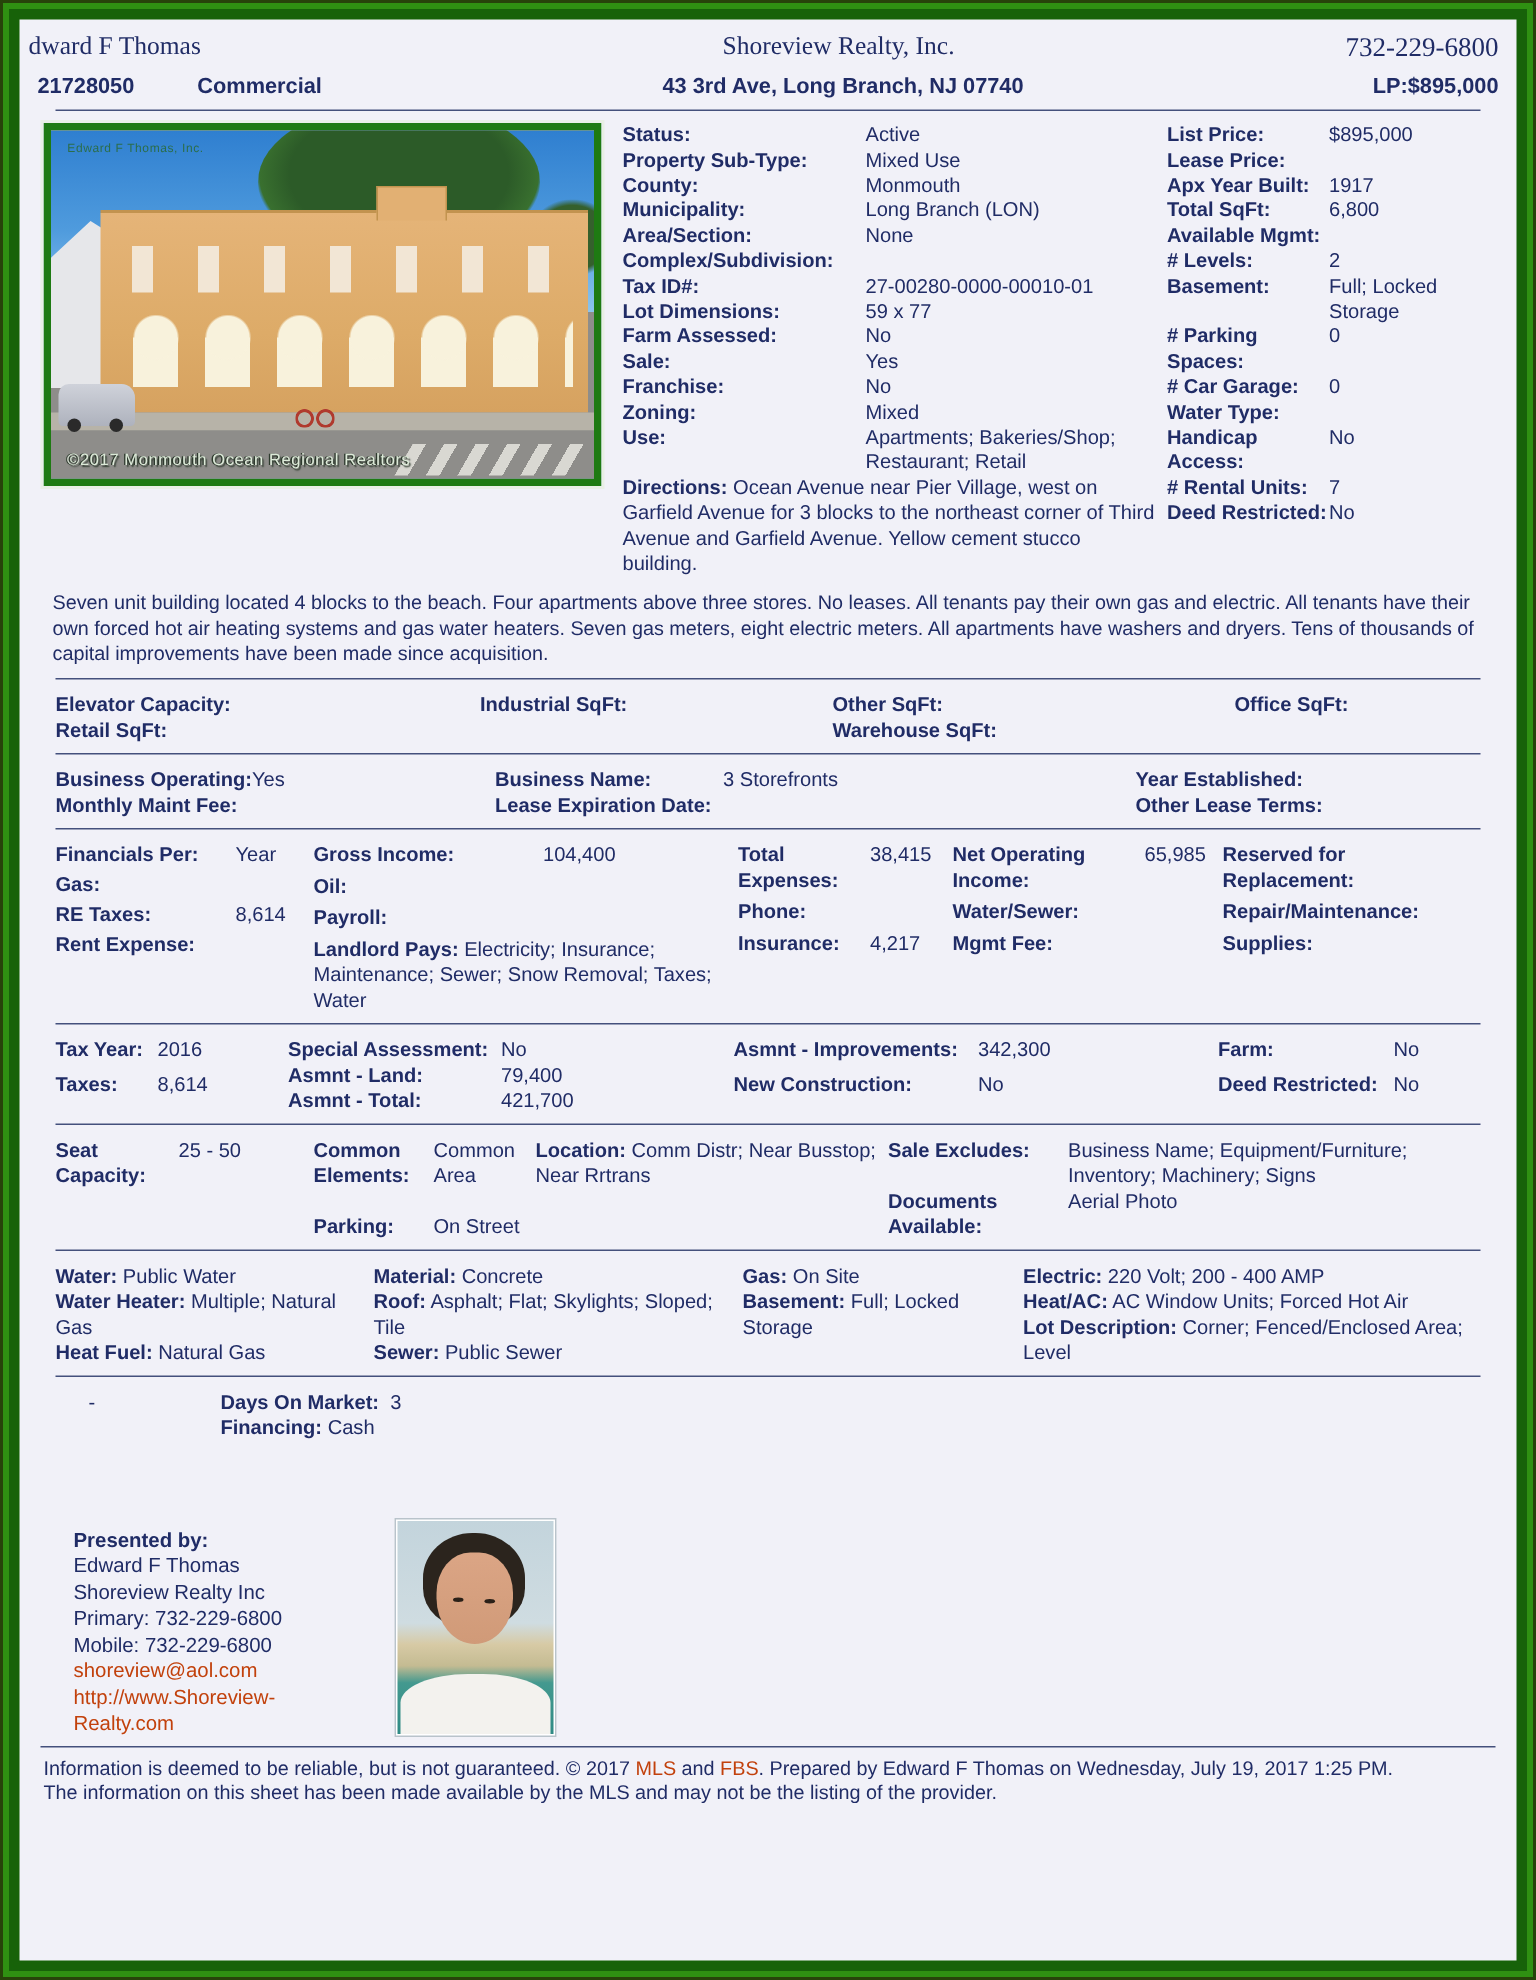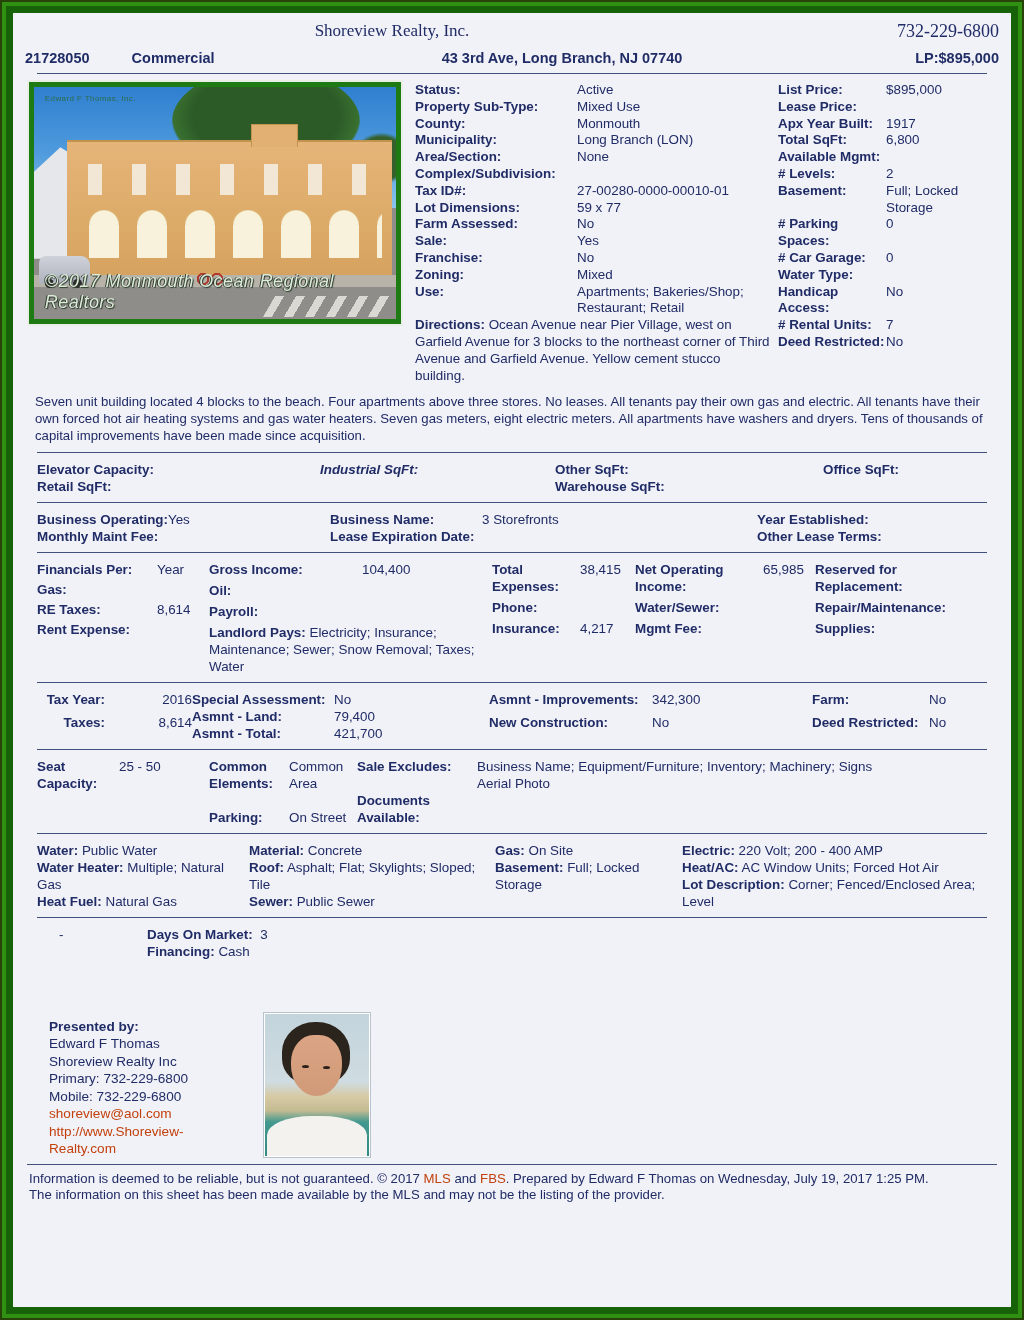--- a/index.html
+++ b/index.html
@@ -54,57 +54,57 @@
   .ph-sidewalk { position:absolute; bottom:14%; left:0; right:0; height:5%; background:#b7b3a8; }
   .ph-road { position:absolute; bottom:0; left:0; right:0; height:14%; background:#8e8d8a; }
   .ph-cross { position:absolute; right:3%; bottom:1%; width:32%; height:9%;
     background:repeating-linear-gradient(90deg, #d9d8d2 0 9px, rgba(0,0,0,0) 9px 21px); transform:skewX(-30deg); }
   .ph-car { position:absolute; left:1.5%; bottom:15%; width:14%; height:12%; background:linear-gradient(#cfd2da,#aeb2bd); border-radius:7px 9px 3px 3px; }
   .ph-car:after { content:""; position:absolute; bottom:-4px; left:6px; width:9px; height:9px; border-radius:50%; background:#2a2a2a; box-shadow:28px 0 #2a2a2a; }
   .ph-bike { position:absolute; left:45%; bottom:14.5%; width:26px; height:13px;
     background:radial-gradient(circle 6px at 6px 7px, rgba(0,0,0,0) 4px, #b03a2e 4.5px 6px, rgba(0,0,0,0) 6.5px),
                radial-gradient(circle 6px at 20px 7px, rgba(0,0,0,0) 4px, #b03a2e 4.5px 6px, rgba(0,0,0,0) 6.5px); }
   .ph-watermark { position:absolute; top:3%; left:3%; font-size:8px; color:#2a6a33; opacity:.85; letter-spacing:.4px; }
-  .ph-caption { position:absolute; bottom:2.5%; left:3%; font-size:18px; color:#dcead8; text-shadow:1px 1px 1px #2e3b2e, -1px 0 #2e3b2e; letter-spacing:.4px;font-style:italic; }
+  .ph-caption { position:absolute; bottom:2.5%; left:3%; font-size:11px; color:#dcead8; text-shadow:1px 1px 1px #2e3b2e, -1px 0 #2e3b2e; letter-spacing:.4px; }
   
   .details { flex:1; display:flex; font-size:13.4px; line-height:16.8px; padding-left:12px; }
   .dl { width:355px; flex:none; }
   .dr { flex:1; padding-left:8px; }
   .kv { display:flex; }
   .lbl { font-weight:bold; flex:none; }
   .val { flex:1; }
   .dl .lbl { width:162px; }
   .dr .lbl { width:108px; }
   .directions { margin-top:0; }
   .inline-lbl { font-weight:bold; }
   
   .desc { font-size:13.2px; line-height:16.8px; margin:10px 10px 0 10px; }
   
   .sec { display:flex; font-size:13.4px; line-height:17px; margin:8px 12px 0 12px; }
   .sec .lbl { font-weight:bold; }
   
-  .sq1 { width:283px; } .sq2 { width:235px;font-style:italic; } .sq3 { width:268px; } .sq4 { flex:1; }
+  .sq1 { width:283px; } .sq2 { width:235px; } .sq3 { width:268px; } .sq4 { flex:1; }
   
   .bz1 { width:293px; } .bz2 { width:427px; } .bz3 { flex:1; }
   .bz-row { display:flex; }
   .bz2 .lbl { width:152px; }
   
   .fin1 { width:172px; } .fin2 { width:283px; } .fin3 { width:143px; } .fin4 { width:180px; } .fin5 { flex:1; }
   .fin1 .lbl { width:120px; } .fin1 .val { width:50px; }
   .fin1 .kv { margin-bottom:3px; }
   .fin2 .gross { display:flex; }
   .fin2 .gross .lbl { width:153px; }
   .fin2 .plain { margin-top:4px; }
   .fin3 .lbl { width:88px; } .fin3 .val { text-align:left; }
   .fin3 .kv, .fin4 .kv { margin-bottom:4px; }
   .fin4 .lbl { width:128px; }
   .fin5 div { margin-bottom:4px; }
   .landlord { margin-top:4px; }
   
-  .tx1 { width:155px;text-align:right; } .tx2 { width:297px; } .tx3 { width:323px; } .tx4 { flex:1; }
+  .tx1 { width:155px; } .tx2 { width:297px; } .tx3 { width:323px; } .tx4 { flex:1; }
   .tx1 .lbl { width:68px; } .tx2 .lbl { width:142px; } .tx3 .lbl { width:163px; }
   .tx4 .lbl { width:117px; }
   .tx1 .kv { margin-bottom:6px; }
   .tx3 .kv { margin-bottom:6px; }
   .tx4 .kv { margin-bottom:6px; }
   
   .st1 { width:172px; display:flex; } .st2 { width:148px; display:flex; } .st3 { width:235px; } .st4 { flex:1; display:flex; }
   .st1 .lbl { width:82px; } .st1 .val { width:45px; }
   .st2 .lbl { width:70px; } .st2 .val { flex:1; padding-left:10px; }
   .st4 .lbl { width:120px; } .st4 .val { flex:1; }
@@ -131,20 +131,21 @@
   .footer { font-size:13.2px; line-height:16.5px; margin:6px 2px 0 4px; }
 </style>
 </head>
 <body>
 
 <div class="frame-outer">
 <div class="frame-inner">
 <div class="page">
 
   <div class="hdr1">
+    <div class="l">dward F Thomas</div>
     <div class="c">Shoreview Realty, Inc.</div>
     <div class="r">732-229-6800</div>
   </div>
   <div class="hdr2">
     <div class="l">
       <span>21728050</span>
       <span>Commercial</span>
     </div>
     <div class="c">43 3rd Ave, Long Branch, NJ 07740</div>
     <div class="r">LP:$895,000</div>
@@ -520,20 +521,23 @@
     <div class="st2">
       <div class="lbl">
         <div>Common Elements:</div>
         <div class="st-sub">Parking:</div>
       </div>
       <div class="val">
         <div>Common Area</div>
         <div class="st-sub">On Street</div>
       </div>
     </div>
+    <div class="st3">
+      <div><span class="inline-lbl">Location:</span><span> Comm Distr; Near Busstop; Near Rrtrans</span></div>
+    </div>
     <div class="st4">
       <div class="lbl">
         <div>Sale Excludes:</div>
         <div class="st-sub">Documents Available:</div>
       </div>
       <div class="val">
         <div>Business Name; Equipment/Furniture; Inventory; Machinery; Signs</div>
         <div>Aerial Photo</div>
       </div>
     </div>

